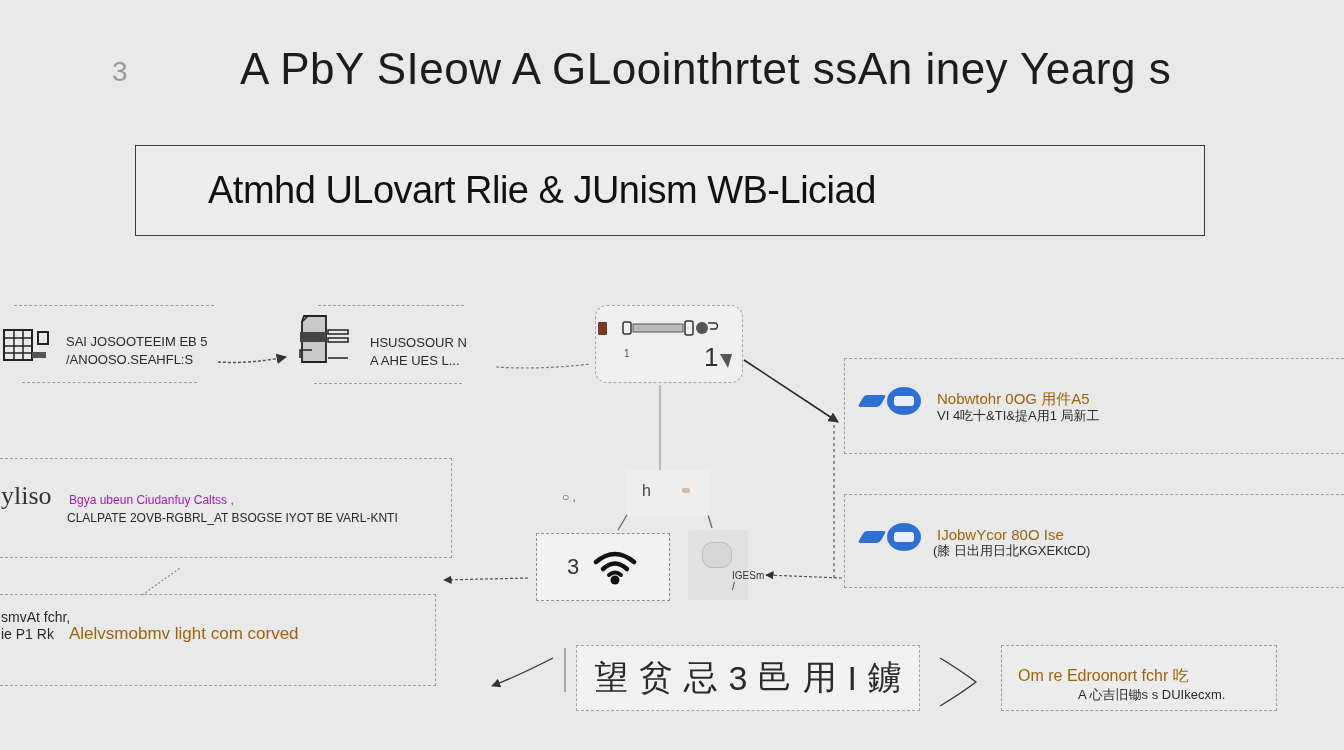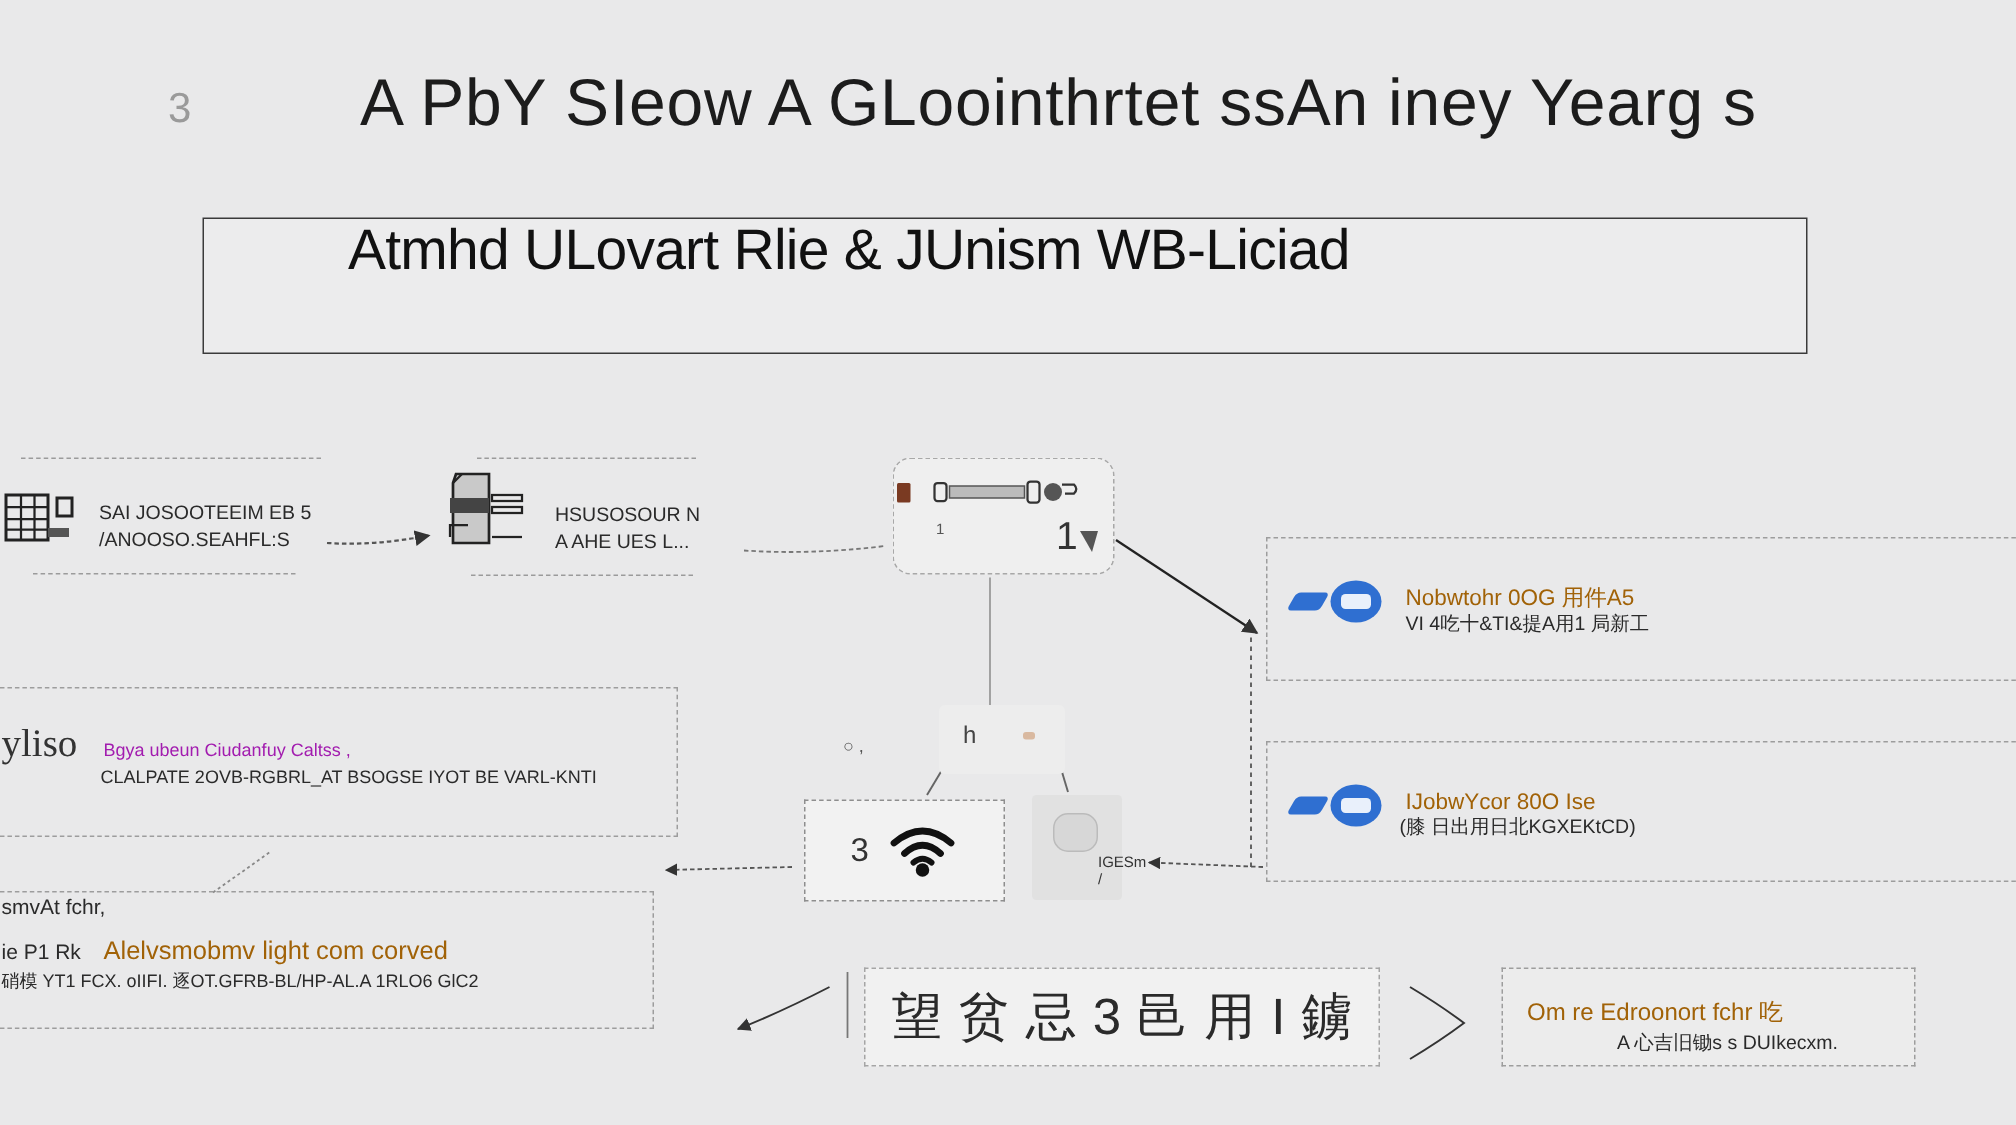--- a/index.html
+++ b/index.html
@@ -9,21 +9,21 @@
     font-family: "Liberation Sans", sans-serif;
     color: #1e1e1e;
     position: relative;
   }
   .abs { position: absolute; }
   .page-num { left: 112px; top: 56px; font-size: 28px; color: #9a9a9a; }
   .title { left: 240px; top: 44px; font-size: 44px; letter-spacing: 0.5px; color: #1c1c1c; white-space: nowrap; }
   .banner {
     left: 135px; top: 145px; width: 1070px; height: 91px;
     border: 1.5px solid #3a3a3a; background: #ececed;
-    display: flex; align-items: flex-start; padding-left: 96px;
+    display: flex; align-items: center; padding-left: 72px;
   }
   .banner span { font-size: 38px; color: #111; white-space: nowrap; letter-spacing: -0.5px; }
 
   .dashed-h { height: 0; border-top: 1.5px dashed #9b9b9b; }
   .dashed-box { border: 1.5px dashed #9d9d9d; }
   .txt-sm { font-size: 13px; color: #2a2a2a; white-space: nowrap; line-height: 18px; }
   .txt-md { font-size: 17px; color: #a16207; white-space: nowrap; line-height: 20px; }
 
   .icon-blue { display: flex; align-items: center; gap: 4px; }
   .icon-blue .slash {
@@ -170,24 +170,23 @@
   <div class="abs txt-md" style="left:92px; top:30px; font-size:15px;">IJobwYcor 80O Ise</div>
   <div class="abs txt-sm" style="left:88px; top:47px;">(膝 日出用日北KGXEKtCD)</div>
 </div>
 
 <div class="abs dashed-box" style="left:-10px; top:458px; width:462px; height:100px;">
   <div class="abs" style="left:10px; top:22px; font-size:26px; color:#333; font-family:'Liberation Serif', serif;">yliso</div>
   <div class="abs txt-sm" style="left:78px; top:32px; font-size:12px; color:#a21caf;">Bgya ubeun Ciudanfuy Caltss ,</div>
   <div class="abs txt-sm" style="left:76px; top:50px; font-size:12px;">CLALPATE 2OVB-RGBRL_AT BSOGSE IYOT BE VARL-KNTI</div>
 </div>
 <div class="abs dashed-box" style="left:-10px; top:594px; width:446px; height:92px;">
-  <div class="abs txt-sm" style="left:10px; top:0; font-size:14px;text-align:center;">smvAt fchr,</div>
+  <div class="abs txt-sm" style="left:10px; top:13px; font-size:14px;text-align:center;">smvAt fchr,</div>
   <div class="abs txt-sm" style="left:10px; top:30px; font-size:14px;">ie P1 Rk</div>
   <div class="abs txt-md" style="left:78px; top:29px;">Alelvsmobmv light com corved</div>
-  <div class="abs txt-sm" style="left:10px; top:50px; font-size:12px;">硝模 YT1 FCX. oIIFI. 逐OT.GFRB-BL/HP-AL.A 1RLO6 GlC2</div>
 </div>
 
 <div class="abs" style="left:562px; top:490px; font-size:12px; color:#555;">○ ,</div>
 <div class="abs small-card">
   <span class="abs" style="left:16px; top:12px; font-size:16px; color:#444;">h</span>
   <span class="abs" style="left:56px; top:18px; width:8px; height:5px; background:#d9b9a0; border-radius:2px;"></span>
 </div>
 <div class="abs wifi-card">
   <span class="num">3</span>
   <svg width="44" height="38" viewBox="0 0 44 38">

